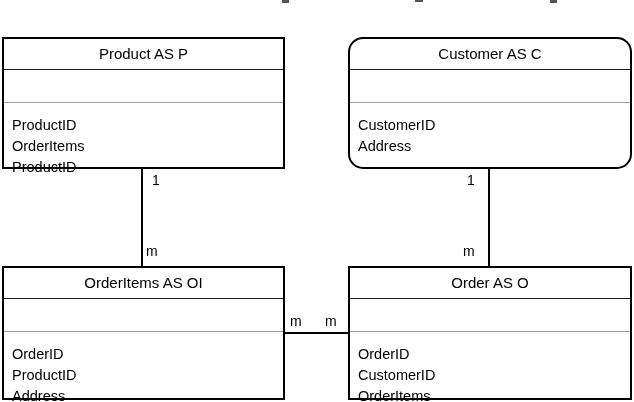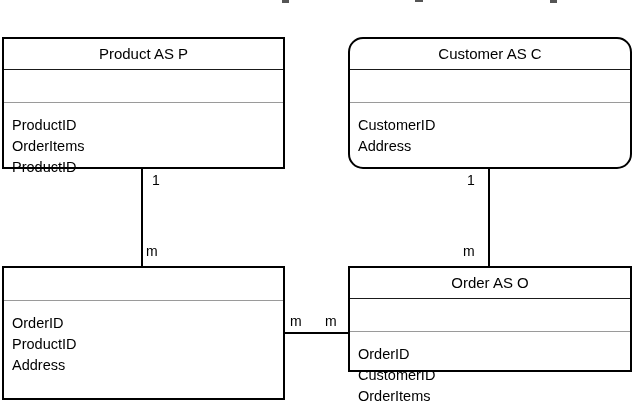--- a/index.html
+++ b/index.html
@@ -35,21 +35,21 @@
     padding: 12px 8px 0 8px;
     font-size: 14.5px;
     line-height: 21px;
     margin-top: 32px;
   }
   .field { white-space: nowrap; }
 
   #box-product    { left: 2px;   top: 37px;  width: 283px; height: 132px; }
   #box-customer   { left: 348px; top: 37px;  width: 284px; height: 132px; border-radius: 15px; }
   #box-orderitems { left: 2px;   top: 266px; width: 283px; height: 134px; }
-  #box-order      { left: 348px; top: 266px; width: 284px; height: 106px; }
+  #box-order      { left: 348px; top: 266px; width: 284px; height: 134px; }
 
   .connector { position: absolute; background: #000000; }
   #conn-product-orderitems { left: 141px; top: 169px; width: 2px;  height: 97px; }
   #conn-customer-order     { left: 488px; top: 169px; width: 2px;  height: 97px; }
   #conn-orderitems-order   { left: 285px; top: 332px; width: 63px; height: 2px; }
 
   .card-label {
     position: absolute;
     font-size: 14px;
     line-height: 16px;
@@ -91,20 +91,23 @@
     <div class="entity-header">
       <span class="entity-title">Customer AS C</span>
     </div>
     <div class="entity-body">
       <div class="field">CustomerID</div>
       <div class="field">Address</div>
     </div>
   </div>
 
   <div class="entity" id="box-orderitems">
+    <div class="entity-header">
+      <span class="entity-title">OrderItems AS OI</span>
+    </div>
     <div class="entity-body">
       <div class="field">OrderID</div>
       <div class="field">ProductID</div>
       <div class="field">Address</div>
     </div>
   </div>
 
   <div class="entity" id="box-order">
     <div class="entity-header">
       <span class="entity-title">Order AS O</span>

